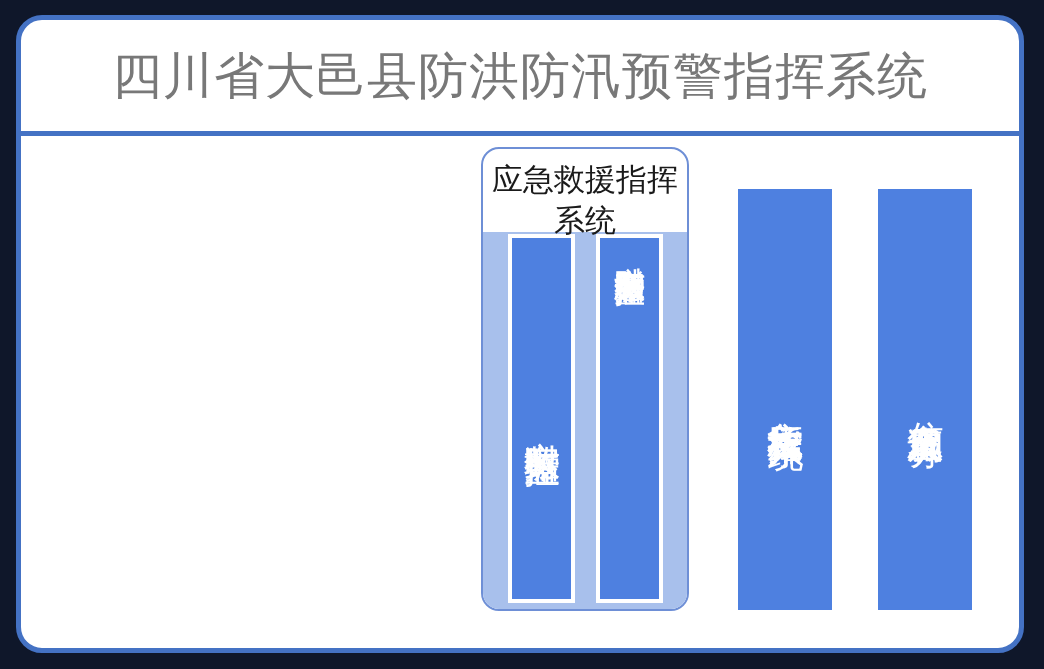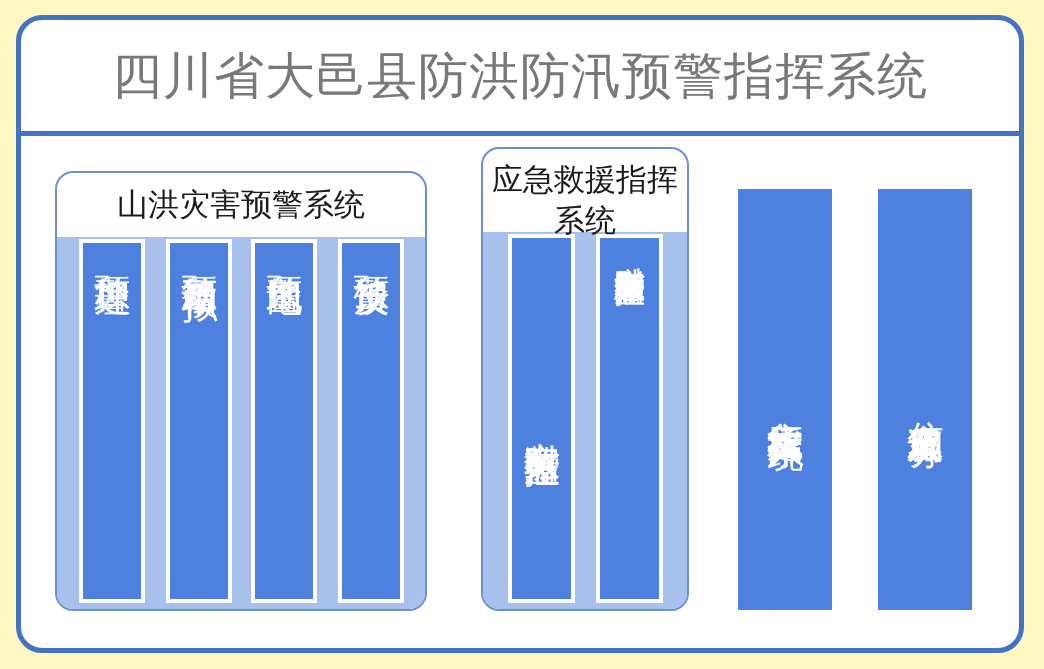--- a/index.html
+++ b/index.html
@@ -11,21 +11,21 @@
     width: 1044px;
     height: 669px;
     font-family: "Liberation Sans", sans-serif;
     overflow: hidden;
   }
 
   #root {
     position: relative;
     width: 1044px;
     height: 669px;
-    background: #fef9c3;
+    background: #0f172a;
   }
 
   
   .outer-frame {
     position: absolute;
     left: 16px;
     top: 15px;
     width: 1008px;
     height: 638px;
     border: 5px solid #4472C4;
@@ -143,42 +143,20 @@
 
 <div id="root">
 
   <div class="outer-frame"></div>
 
   <div class="header-band">
     <div class="app-title">四川省大邑县防洪防汛预警指挥系统</div>
   </div>
   <div class="header-rule"></div>
 
-  <div class="panel" style="left:55px; top:171px; width:372px; height:440px;">
-
-    <div class="panel-title" style="top:12px;">山洪灾害预警系统</div>
-
-    <div class="tray" style="left:0px; top:64px; width:368px; height:372px;"></div>
-
-    <div class="vbar" style="left:22px; top:66px; width:66px; height:364px; z-index:3;">
-      <span class="vbar-label">预警处理</span>
-    </div>
-
-    <div class="vbar" style="left:109px; top:66px; width:66px; height:364px; z-index:3;">
-      <span class="vbar-label">预警动画模拟</span>
-    </div>
-
-    <div class="vbar" style="left:194px; top:66px; width:66px; height:364px; z-index:3;">
-      <span class="vbar-label">预警地图</span>
-    </div>
-
-    <div class="vbar" style="left:281px; top:66px; width:66px; height:364px; z-index:3;">
-      <span class="vbar-label">预警反馈</span>
-    </div>
-  </div>
 
   <div class="panel" style="left:481px; top:147px; width:208px; height:464px;">
 
     <div class="panel-title two-line" style="top:10px;">应急救援指挥系统</div>
 
     <div class="tray" style="left:0px; top:83px; width:204px; height:377px;"></div>
 
     <div class="vbar center-v" style="left:25px; top:85px; width:67px; height:369px; z-index:3;">
       <span class="vbar-label">实时数据监控</span>
     </div>

